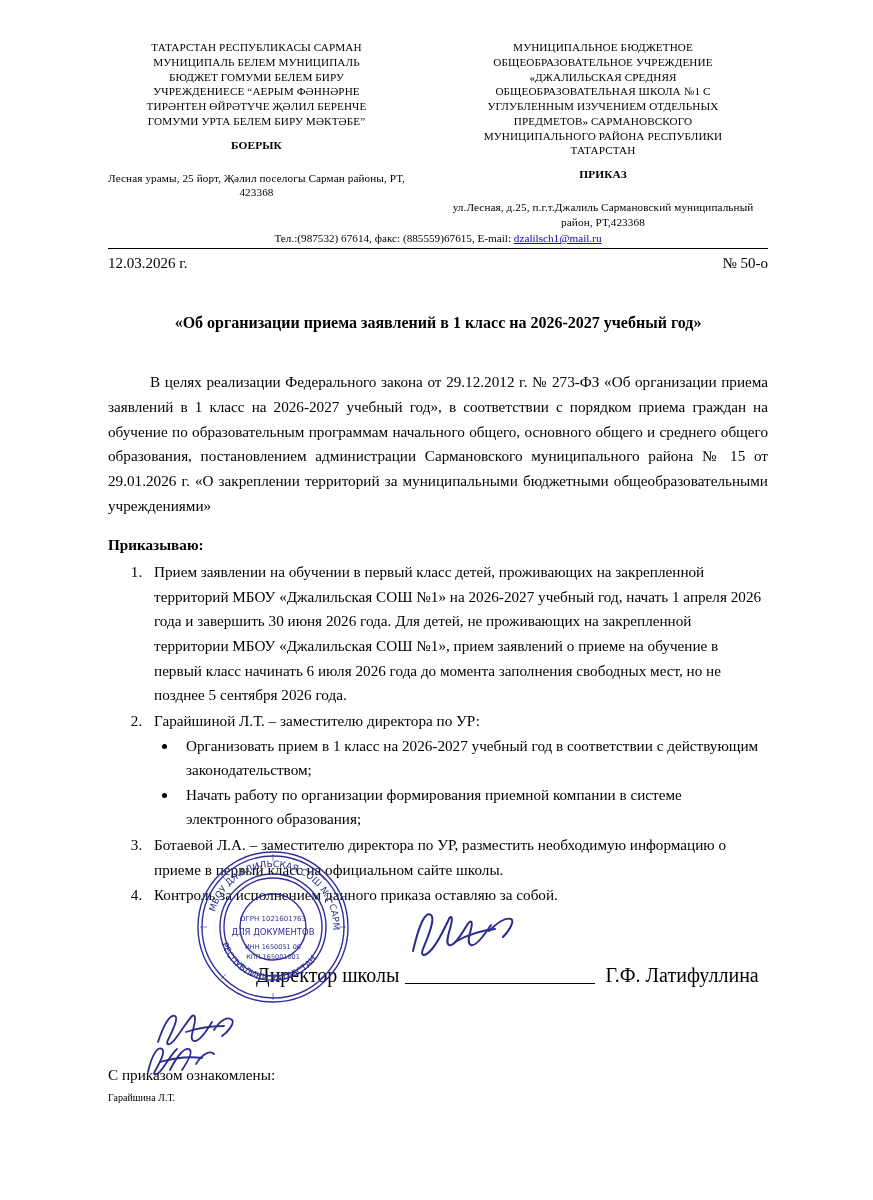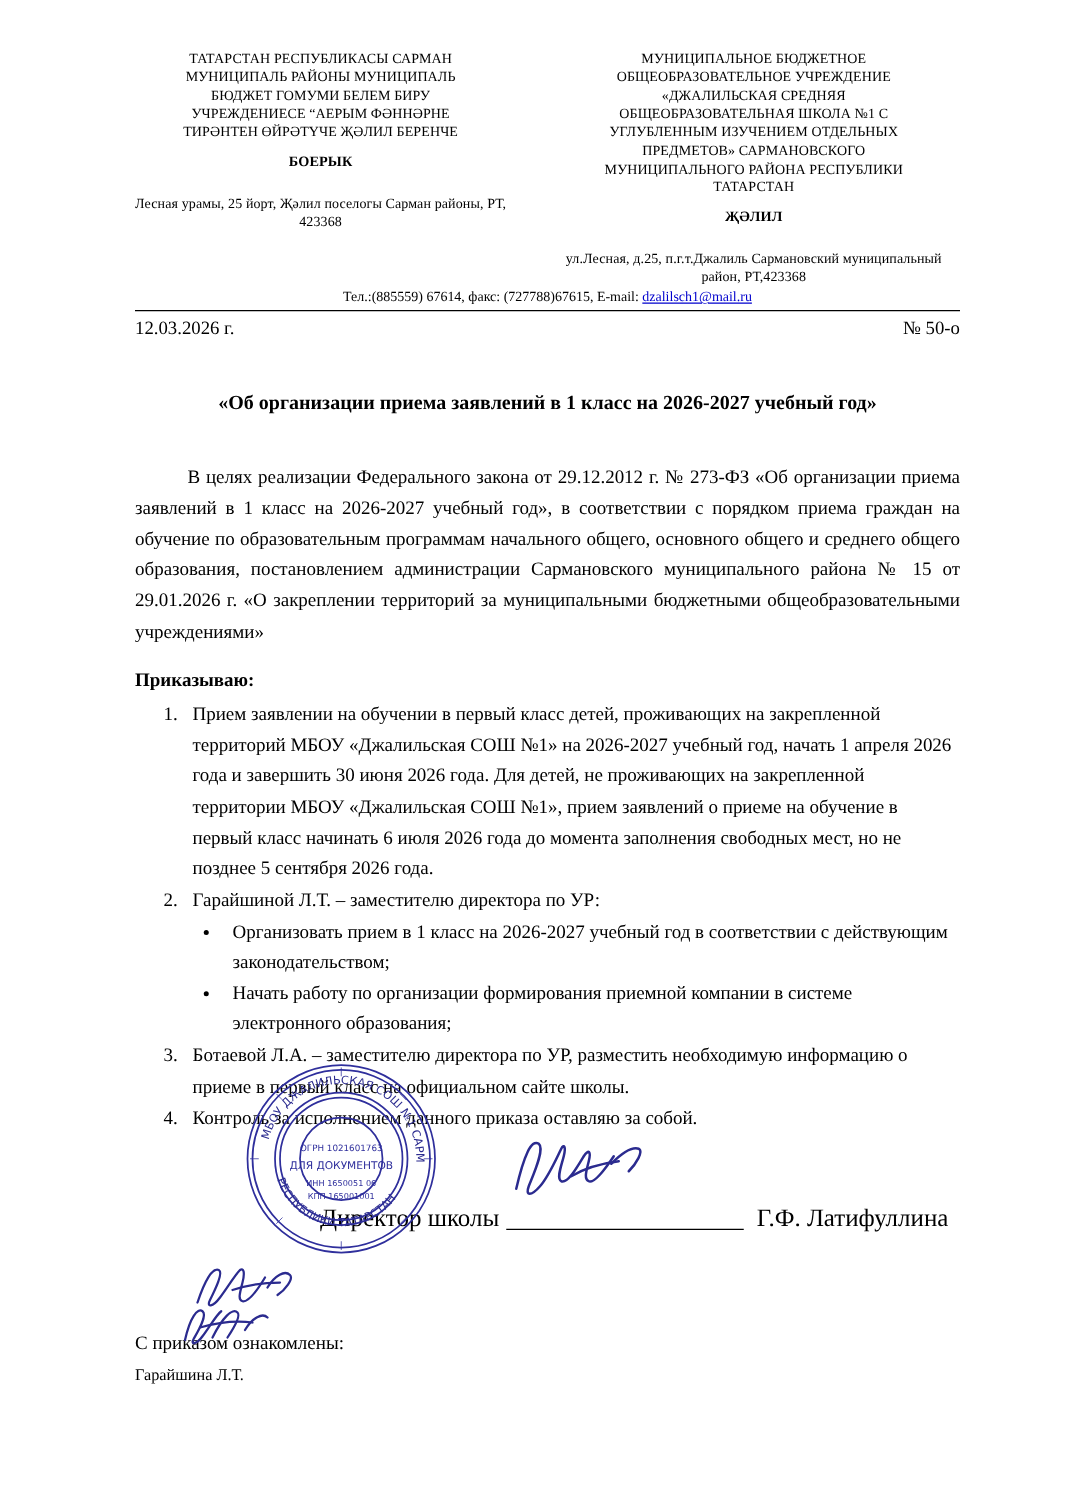--- a/index.html
+++ b/index.html
@@ -138,21 +138,21 @@
     border-bottom: 1px solid #000;
     margin: 0 10px 3px 6px;
     height: 14px;
   }
 
   .ack {
     margin-top: 42px;
     font-size: 15.2px;
   }
   .ack-name {
-    font-size: 13px;
+    font-size: 10px;
     margin-top: 8px;
     position: relative;
     height: 21px;
   }
 
   
   .stamp {
     position: absolute;
     left: 195px;
     top: 849px;
@@ -177,45 +177,46 @@
 <body>
 
 <div class="page">
 
   <div class="content">
 
     <div class="header">
 
       <div class="header-col left">
         <span class="hdr-line">ТАТАРСТАН РЕСПУБЛИКАСЫ САРМАН</span>
-        <span class="hdr-line">МУНИЦИПАЛЬ РАЙОНЫ  МУНИЦИПАЛЬ</span>
+        <span class="hdr-line">МУНИЦИПАЛЬ БЕЛЕМ  МУНИЦИПАЛЬ</span>
         <span class="hdr-line">БЮДЖЕТ  ГОМУМИ БЕЛЕМ БИРУ</span>
         <span class="hdr-line">УЧРЕЖДЕНИЕСЕ “АЕРЫМ ФӘННӘРНЕ</span>
         <span class="hdr-line">ТИРӘНТЕН ӨЙРӘТҮЧЕ ҖӘЛИЛ БЕРЕНЧЕ</span>
+        <span class="hdr-line">ГОМУМИ УРТА БЕЛЕМ БИРУ МӘКТӘБЕ”</span>
         <div class="org-title">БОЕРЫК</div>
         <div class="addr">Лесная урамы, 25 йорт, Җәлил поселогы Сарман районы, РТ, 423368</div>
       </div>
 
       <div class="header-col right">
         <span class="hdr-line">МУНИЦИПАЛЬНОЕ БЮДЖЕТНОЕ</span>
         <span class="hdr-line">ОБЩЕОБРАЗОВАТЕЛЬНОЕ УЧРЕЖДЕНИЕ</span>
         <span class="hdr-line">«ДЖАЛИЛЬСКАЯ СРЕДНЯЯ</span>
         <span class="hdr-line">ОБЩЕОБРАЗОВАТЕЛЬНАЯ ШКОЛА №1 С</span>
         <span class="hdr-line">УГЛУБЛЕННЫМ ИЗУЧЕНИЕМ ОТДЕЛЬНЫХ</span>
         <span class="hdr-line">ПРЕДМЕТОВ» САРМАНОВСКОГО</span>
         <span class="hdr-line">МУНИЦИПАЛЬНОГО РАЙОНА РЕСПУБЛИКИ</span>
         <span class="hdr-line">ТАТАРСТАН</span>
-        <div class="org-title">ҖӘЛИЛ</div>
+        <div class="org-title">ПРИКАЗ</div>
         <div class="addr">ул.Лесная, д.25, п.г.т.Джалиль Сармановский муниципальный район, РТ,423368</div>
       </div>
 
     </div>
 
     <div class="contact">
-      <span>Тел.:(885559) 67614,  факс: (727788)67615,  E-mail: </span><a class="email-link" href="#">dzalilsch1@mail.ru</a>
+      <span>Тел.:(987532) 67614,  факс: (885559)67615,  E-mail: </span><a class="email-link" href="#">dzalilsch1@mail.ru</a>
     </div>
 
     <hr class="hr">
 
     <div class="daterow">
       <span>12.03.2026 г.</span>
       <span>№ 50-о</span>
     </div>
 
     <div class="doc-title">«Об организации приема заявлений в 1 класс на 2026-2027 учебный год»</div>

